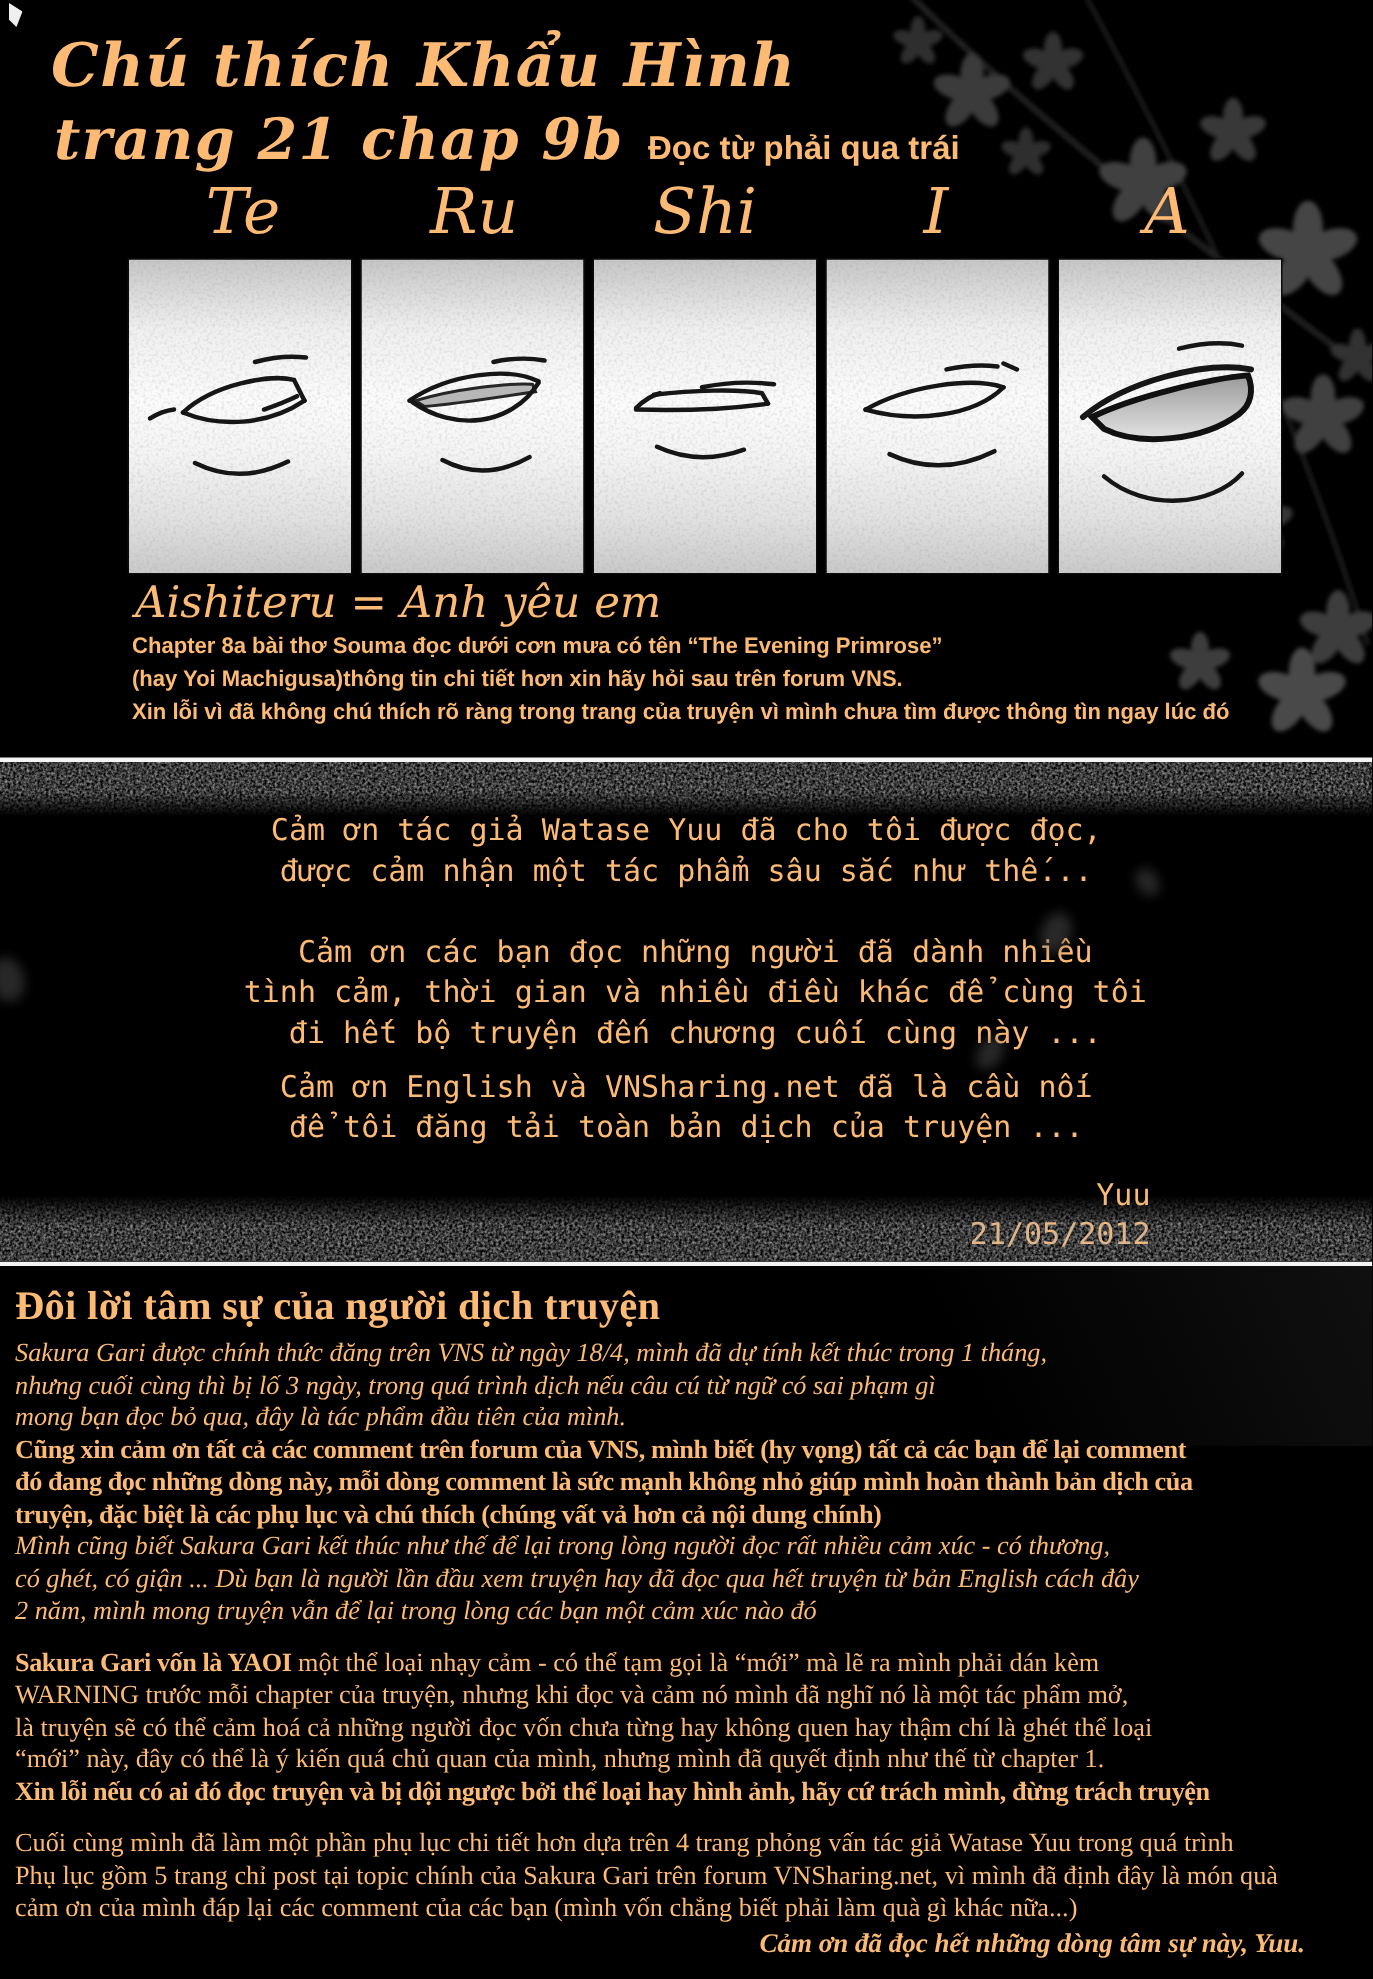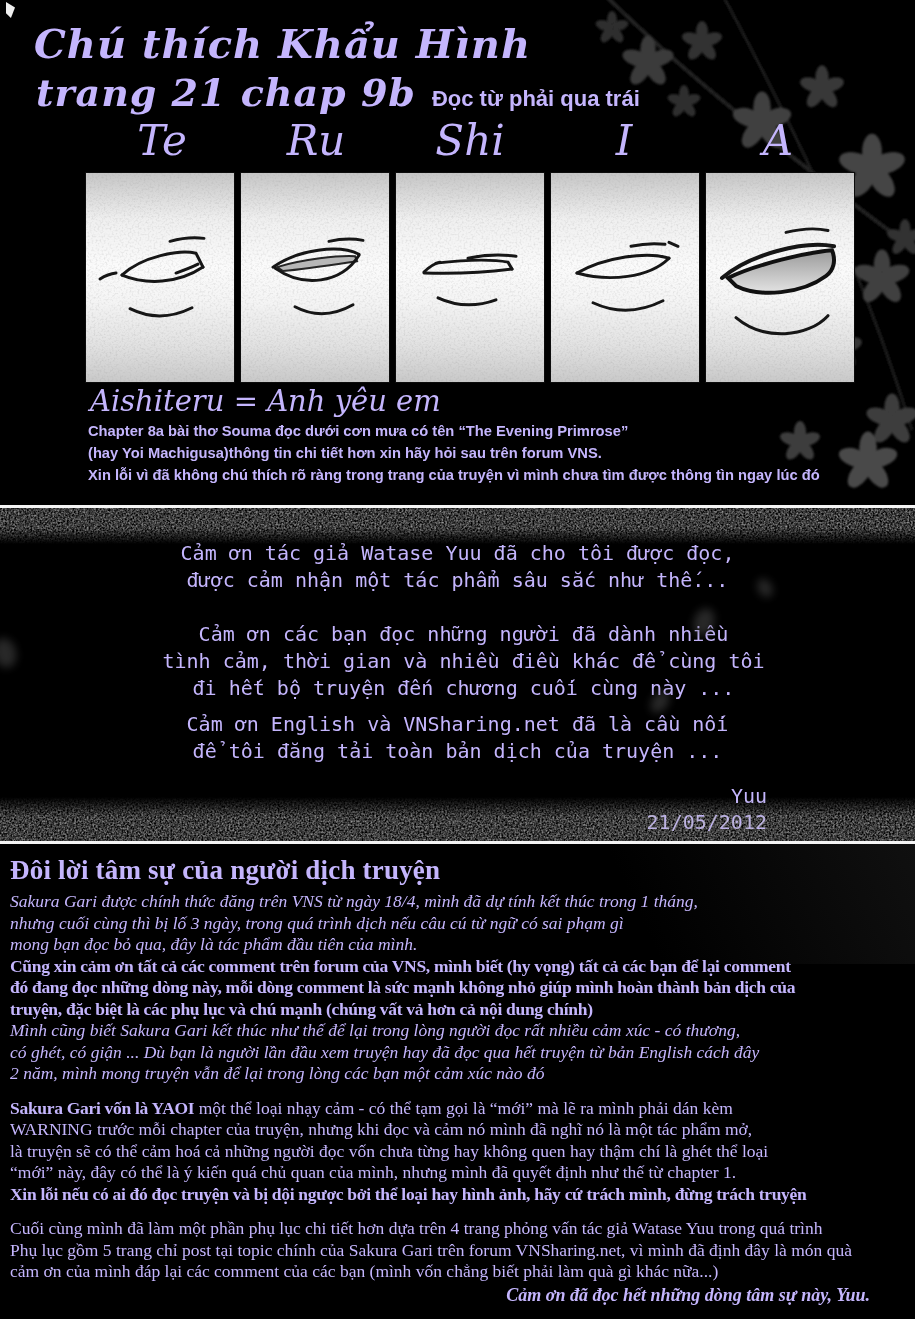--- a/index.html
+++ b/index.html
@@ -1,16 +1,16 @@
 <!DOCTYPE html>
 <html><head>
 <meta charset="utf-8">
 <style>
   html,body{margin:0;padding:0;background:#000;}
-  .page{position:relative;width:915px;height:1319px;background:#000;color:#c4b5fd;overflow:hidden;
+  .page{position:relative;width:915px;height:1319px;background:#000;color:#fdba74;overflow:hidden;
         font-family:"Liberation Sans",sans-serif;}
 
   
   .top{position:relative;height:505px;}
   .blossoms{position:absolute;top:0;left:0;pointer-events:none;}
   .corner-mark{position:absolute;top:2px;left:6px;width:9px;height:16px;background:#efefef;
                clip-path:polygon(0 0,100% 35%,55% 100%,0 70%);}
   .title1{position:absolute;top:20px;left:34px;margin:0;
           font:italic 700 40px "DejaVu Serif",serif;letter-spacing:1px;}
   .title2{position:absolute;top:70px;left:36px;display:flex;align-items:baseline;gap:16px;}
@@ -237,21 +237,21 @@
 
   <section class="bottom">
     <h2 class="b-heading">Đôi lời tâm sự của người dịch truyện</h2>
 
     <div class="b-line it">Sakura Gari được chính thức đăng trên VNS từ ngày 18/4, mình đã dự tính kết thúc trong 1 tháng,</div>
     <div class="b-line it">nhưng cuối cùng thì bị lố 3 ngày, trong quá trình dịch nếu câu cú từ ngữ có sai phạm gì</div>
     <div class="b-line it">mong bạn đọc bỏ qua, đây là tác phẩm đầu tiên của mình.</div>
 
     <div class="b-line bd">Cũng xin cảm ơn tất cả các comment trên forum của VNS, mình biết (hy vọng) tất cả các bạn để lại comment</div>
     <div class="b-line bd">đó đang đọc những dòng này, mỗi dòng comment là sức mạnh không nhỏ giúp mình hoàn thành bản dịch của</div>
-    <div class="b-line bd">truyện, đặc biệt là các phụ lục và chú mạnh (chúng vất vả hơn cả nội dung chính)</div>
+    <div class="b-line bd">truyện, đặc biệt là các phụ lục và chú thích (chúng vất vả hơn cả nội dung chính)</div>
 
     <div class="b-line it">Mình cũng biết Sakura Gari kết thúc như thế để lại trong lòng người đọc rất nhiều cảm xúc - có thương,</div>
     <div class="b-line it">có ghét, có giận ... Dù bạn là người lần đầu xem truyện hay đã đọc qua hết truyện từ bản English cách đây</div>
     <div class="b-line it">2 năm, mình mong truyện vẫn để lại trong lòng các bạn một cảm xúc nào đó</div>
 
     <div class="gap"></div>
 
     <div class="b-line">
       <span class="bd">Sakura Gari vốn là YAOI</span><span> một thể loại nhạy cảm - có thể tạm gọi là “mới” mà lẽ ra mình phải dán kèm</span>
     </div>

